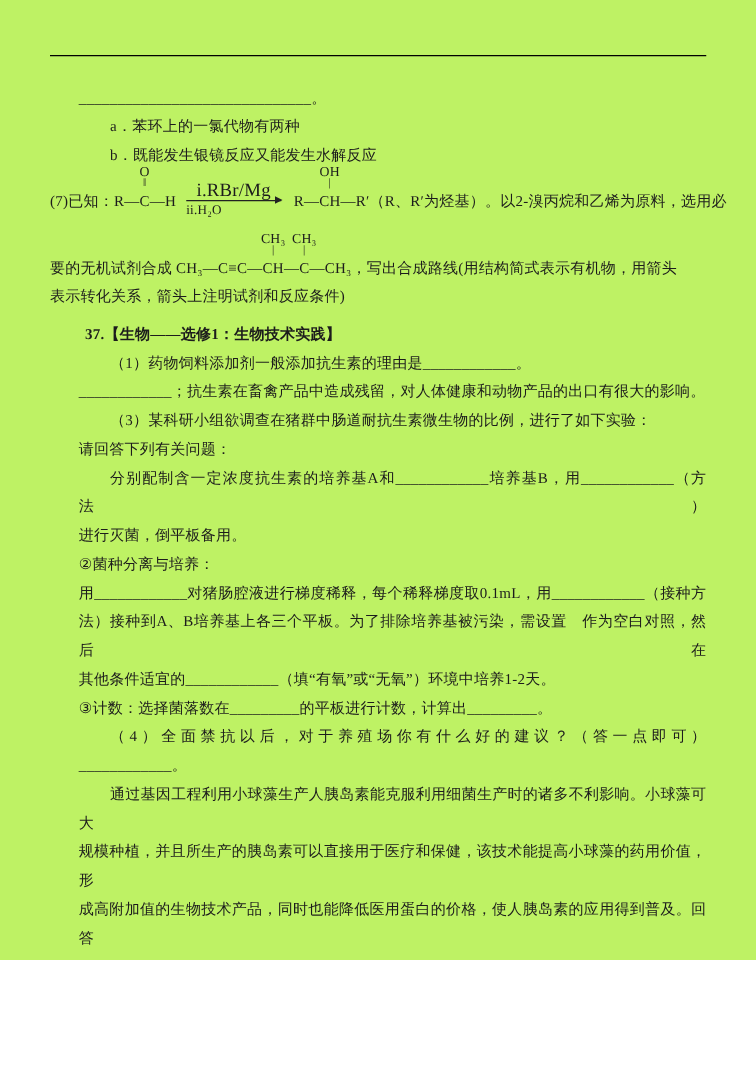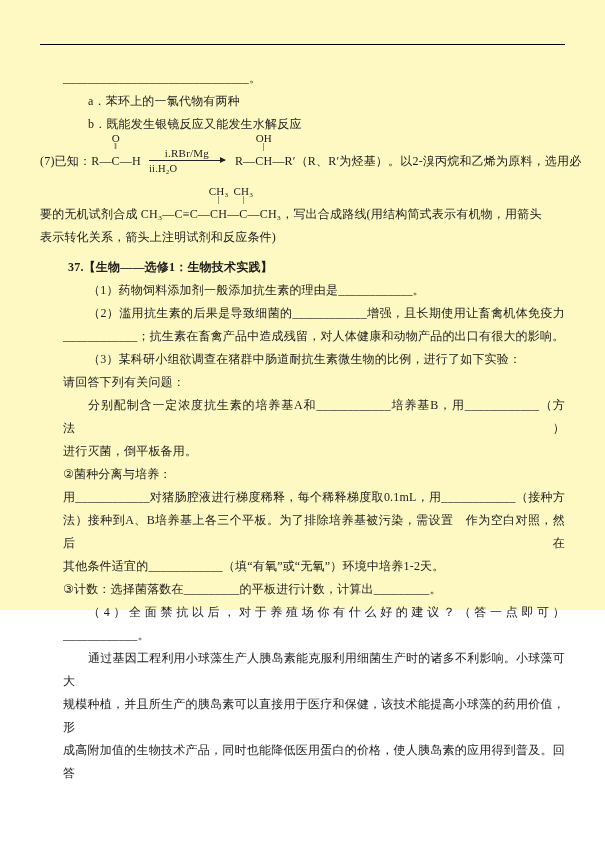--- a/index.html
+++ b/index.html
@@ -2,21 +2,21 @@
 <html><head>
 <meta charset="utf-8">
 <style>
   * { margin:0; padding:0; box-sizing:border-box; }
   html,body { width:605px; height:857px; background:#ffffff; }
   body {
     font-family:"Liberation Serif","DejaVu Serif","DejaVu Sans",serif;
     font-size:12px; color:#1c1c1c; overflow:hidden;
     -webkit-font-smoothing:antialiased;
   }
-  .page { width:605px; height:610px; padding:44px 40px 0 40px; background:#fef9c3; }
+  .page { width:605px; height:768px; padding:44px 40px 0 40px; background:#bef264; }
   .top-rule { border-top:1.6px solid #000; margin-bottom:22px; }
   .line { line-height:23px; letter-spacing:0.2px; }
   .b-ln { margin-left:23px; }
   .ind { text-indent:25px; }
   .just { text-align:justify; text-align-last:justify; }
   .bold { font-weight:bold; }
   .h37 { margin-top:7px;margin-left:28px; }
   .h38 { margin-top:2px; }
 
   
@@ -32,21 +32,21 @@
   }
   .abv-b { font-size:9px; line-height:7px; }
   .rxn-arrow {
     position:relative; display:inline-block; width:76px; height:1.2px;
     background:#222; margin:0 10px 0 8px; vertical-align:4px;
   }
   .rxn-arrow::after {
     content:""; position:absolute; right:-1px; top:-3px; width:0; height:0;
     border-left:6px solid #222; border-top:3px solid transparent; border-bottom:3px solid transparent;
   }
-  .arr-above { position:absolute; left:0; right:0; bottom:2px; text-align:center; font-size:11px; line-height:12px; }
+  .arr-above { position:absolute; left:0; right:0; bottom:2px; text-align:center; font-size:15px; line-height:12px; }
   .arr-below { position:absolute; left:0; right:0; top:3px; text-align:left; font-size:10.5px; line-height:12px; }
 </style>
 </head>
 <body>
 
 <div class="page">
 
   <div class="top-rule"></div>
 
   <div class="line b-ln">______________________________。</div>
@@ -67,21 +67,20 @@
         </span><span class="base">CH</span></span><span class="seg">—</span><span class="stk"><span class="abv">
           <span class="abv-t">CH₃</span>
           <span class="abv-b">|</span>
         </span><span class="base">C</span></span><span class="seg">—CH₃</span><span class="seg">，写出合成路线(用结构简式表示有机物，用箭头</span></div>
 
   <div class="line">表示转化关系，箭头上注明试剂和反应条件)</div>
 
   <div class="line b-ln bold h37">37.【生物——选修1：生物技术实践】</div>
 
   <div class="line b-ln ind">（1）药物饲料添加剂一般添加抗生素的理由是____________。</div>
-  <div class="line b-ln ind just">（2）滥用抗生素的后果是导致细菌的____________增强，且长期使用让畜禽机体免疫力</div>
   <div class="line b-ln">____________；抗生素在畜禽产品中造成残留，对人体健康和动物产品的出口有很大的影响。</div>
   <div class="line b-ln ind">（3）某科研小组欲调查在猪群中肠道耐抗生素微生物的比例，进行了如下实验：</div>
 
   <div class="line b-ln">请回答下列有关问题：</div>
   <div class="line b-ln ind just">分别配制含一定浓度抗生素的培养基A和____________培养基B，用____________（方法）</div>
   <div class="line b-ln">进行灭菌，倒平板备用。</div>
 
   <div class="line b-ln">②菌种分离与培养：</div>
   <div class="line b-ln just">用____________对猪肠腔液进行梯度稀释，每个稀释梯度取0.1mL，用____________（接种方</div>
   <div class="line b-ln just">法）接种到A、B培养基上各三个平板。为了排除培养基被污染，需设置　作为空白对照，然后在</div>

